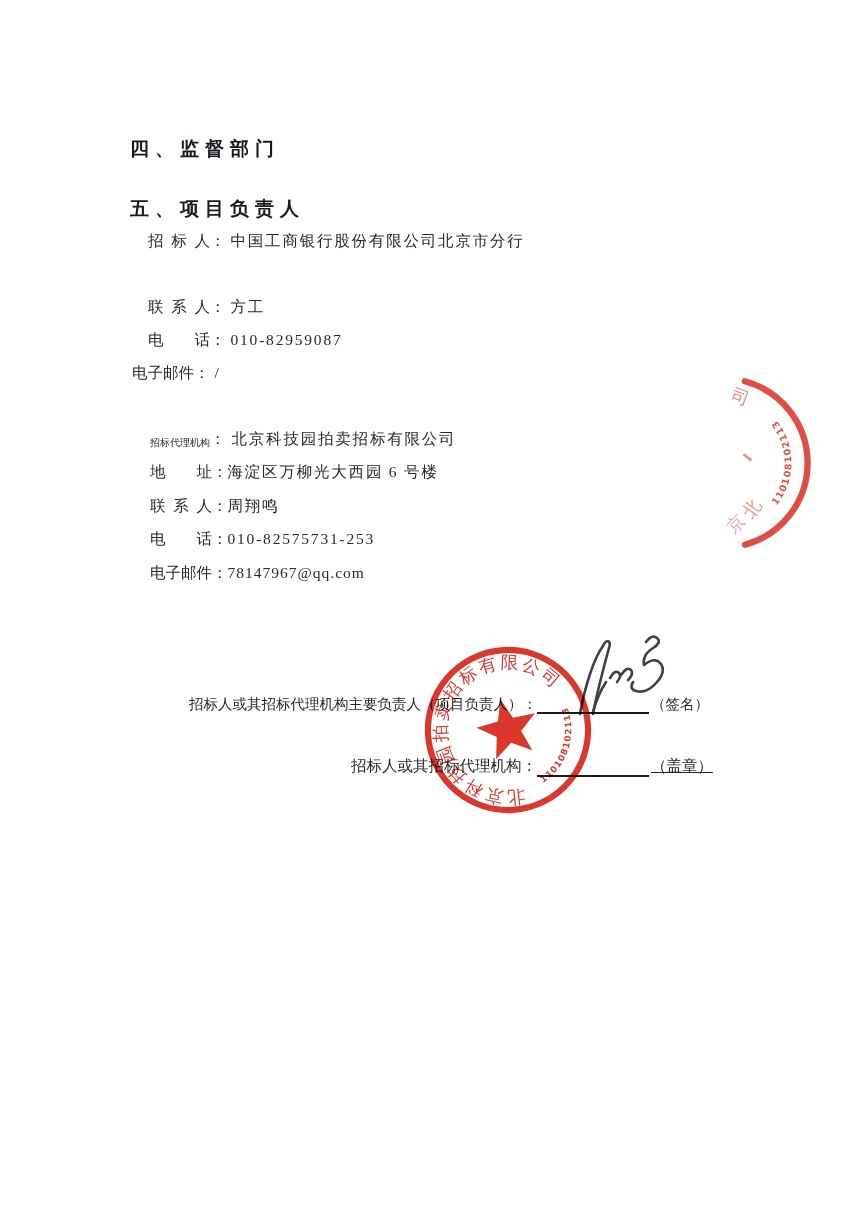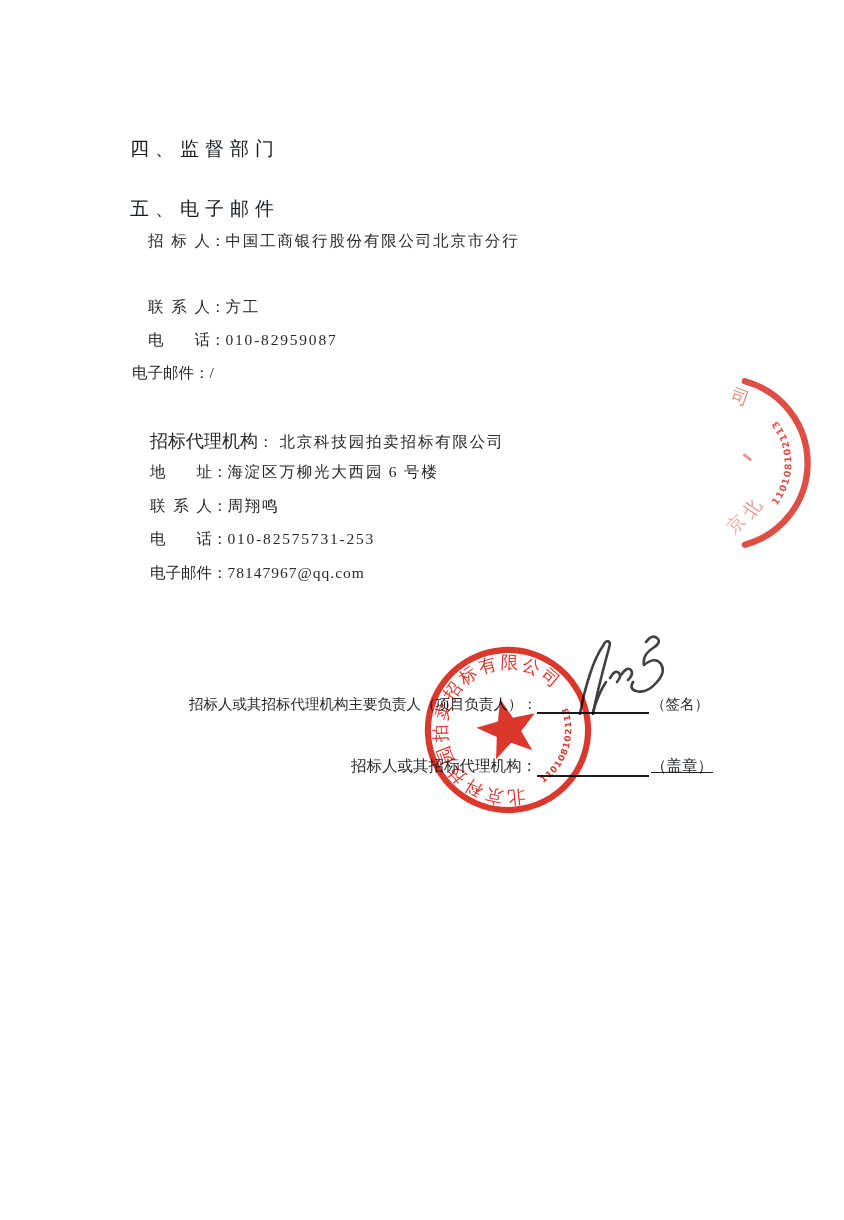--- a/index.html
+++ b/index.html
@@ -7,21 +7,21 @@
     position:relative;
     width:844px;height:1220px;
     background:#ffffff;
     overflow:hidden;
     font-family:"Liberation Serif","DejaVu Serif",serif;
     color:#26292c;
   }
   .abs{position:absolute;}
   .heading{
     font-family:"DejaVu Sans","Liberation Sans",sans-serif;
-    font-weight:400;
+    font-weight:700;
     font-size:19px;
     letter-spacing:6px;
     color:#151a1e;
     white-space:nowrap;
   }
   .bodyline{
     font-size:16px;
     letter-spacing:1px;
     color:#26292c;
     white-space:nowrap;
@@ -35,24 +35,24 @@
     display:inline-block;
     width:62px;
     text-align:justify;
     text-align-last:justify;
     vertical-align:bottom;
   }
   .clabel.wide{
     width:auto;
     text-align:left;
     text-align-last:auto;
-    font-size:18px;
+    font-size:10px;
   }
   .colon{display:inline-block;}
-  .cvalue{letter-spacing:1.8px;}
+  .cvalue{margin-left:5px;letter-spacing:1.8px;}
   .cvalue.agency{margin-left:0;}
   .sigline{
     display:flex;
     align-items:flex-end;
     height:24px;
     white-space:nowrap;
     color:#1f2326;
   }
   .sigline .stext{white-space:nowrap;}
   .sigline.l1 .stext{font-size:14.5px;width:352px;text-align:right;display:inline-block;}
@@ -70,21 +70,21 @@
   .sig-svg{mix-blend-mode:multiply;}
   svg text{font-family:"DejaVu Sans","Liberation Sans",sans-serif;}
 </style>
 </head>
 <body>
 
 <div id="page">
 
   <div class="abs heading" style="left:130px;top:136px;">四、监督部门</div>
 
-  <div class="abs heading" style="left:130px;top:196px;">五、电子邮件</div>
+  <div class="abs heading" style="left:130px;top:196px;">五、项目负责人</div>
 
   <div class="abs crow" style="left:148px;top:231px;">
     <span class="clabel">招标人</span><span class="colon">：</span><span class="cvalue">中国工商银行股份有限公司北京市分行</span>
   </div>
   <div class="abs crow" style="left:148px;top:297px;">
     <span class="clabel">联系人</span><span class="colon">：</span><span class="cvalue">方工</span>
   </div>
   <div class="abs crow" style="left:148px;top:330px;">
     <span class="clabel">电话</span><span class="colon">：</span><span class="cvalue">010-82959087</span>
   </div>

